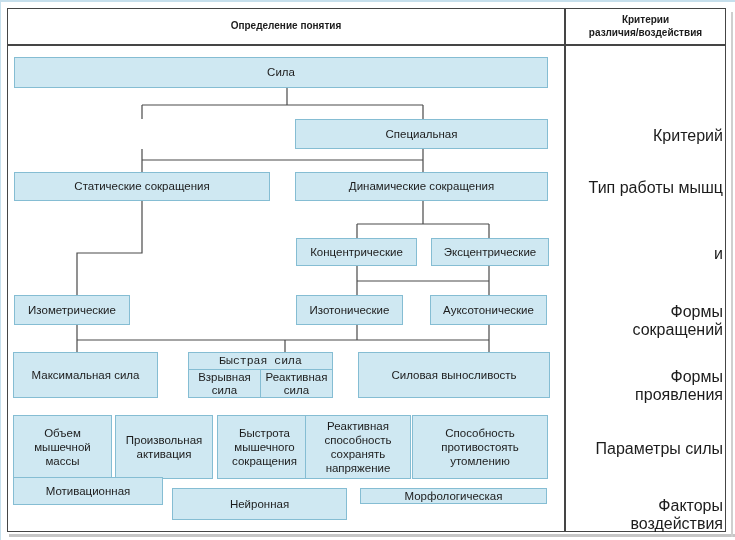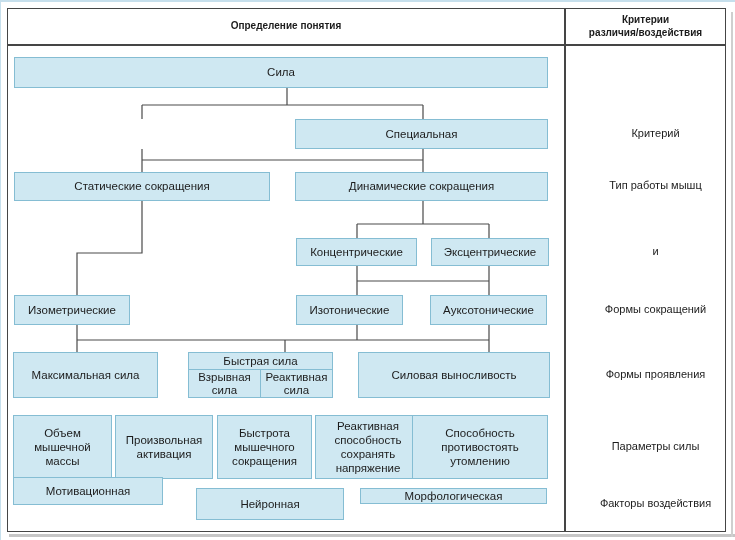--- a/index.html
+++ b/index.html
@@ -24,26 +24,26 @@
   .connectors { position:absolute; left:0; top:0; }
   .connectors path { stroke:var(--connector,#4a4a4a); stroke-width:1.2; fill:none; }
 
   .node {
     position:absolute; box-sizing:border-box;
     background:var(--box-fill,#cfe8f2); border:1px solid var(--box-border,#85bdd3);
     display:flex; align-items:center; justify-content:center; text-align:center;
     font-size:11.5px; line-height:1.22; padding:6px 4px;
   }
   .group { display:block; padding:0; }
-  .group-top { height:17px; border-bottom:1px solid var(--box-border,#85bdd3); display:flex; align-items:center; justify-content:center; box-sizing:border-box; }
+  .group-top { height:17px; border-bottom:1px solid var(--box-border,#85bdd3); display:flex; align-items:center; justify-content:center; box-sizing:border-box;font-family:Liberation Mono, monospace; }
   .group-bottom { display:flex; height:27px; }
   .group-cell { flex:1; display:flex; align-items:center; justify-content:center; text-align:center; line-height:1.1; }
   .group-cell.first { border-right:1px solid var(--box-border,#85bdd3); }
 
-  .crit { position:absolute; left:588px; width:135px; text-align:center; font-size:11px; }
+  .crit { position:absolute; left:588px; width:135px; text-align:right; font-size:16px; }
 </style>
 </head>
 <body>
 
 <div class="page">
 
   <svg class="connectors" width="735" height="540">
     <path d="M287,88 L287,105 M142,105 L423,105 M142,105 L142,119 M423,105 L423,119"></path>
     <path d="M142,149 L142,172 M423,149 L423,172 M142,160 L423,160"></path>
     <path d="M142,201 L142,253 L77,253 L77,295"></path>
@@ -82,25 +82,25 @@
     <div class="group-bottom">
       <div class="group-cell first">Взрывная сила</div>
       <div class="group-cell">Реактивная сила</div>
     </div>
   </div>
   <div class="node" style="left:358px;top:352px;width:192px;height:46px">Силовая выносливость</div>
 
   <div class="node" style="left:13px;top:415px;width:99px;height:64px">Объем мышечной массы</div>
   <div class="node" style="left:115px;top:415px;width:98px;height:64px">Произвольная активация</div>
   <div class="node" style="left:217px;top:415px;width:95px;height:64px">Быстрота мышечного сокращения</div>
-  <div class="node" style="left:315px;top:415px;width:106px;height:64px">Реактивная способность сохранять напряжение</div>
+  <div class="node" style="left:305px;top:415px;width:106px;height:64px">Реактивная способность сохранять напряжение</div>
   <div class="node" style="left:412px;top:415px;width:136px;height:64px">Способность противостоять утомлению</div>
 
   <div class="node" style="left:13px;top:477px;width:150px;height:28px">Мотивационная</div>
-  <div class="node" style="left:196px;top:488px;width:148px;height:32px">Нейронная</div>
+  <div class="node" style="left:172px;top:488px;width:175px;height:32px">Нейронная</div>
   <div class="node" style="left:360px;top:488px;width:187px;height:16px">Морфологическая</div>
 
   <div class="crit" style="top:127px">Критерий</div>
   <div class="crit" style="top:179px">Тип работы мышц</div>
   <div class="crit" style="top:245px">и</div>
   <div class="crit" style="top:303px">Формы сокращений</div>
   <div class="crit" style="top:368px">Формы проявления</div>
   <div class="crit" style="top:440px">Параметры силы</div>
   <div class="crit" style="top:497px">Факторы воздействия</div>
 

